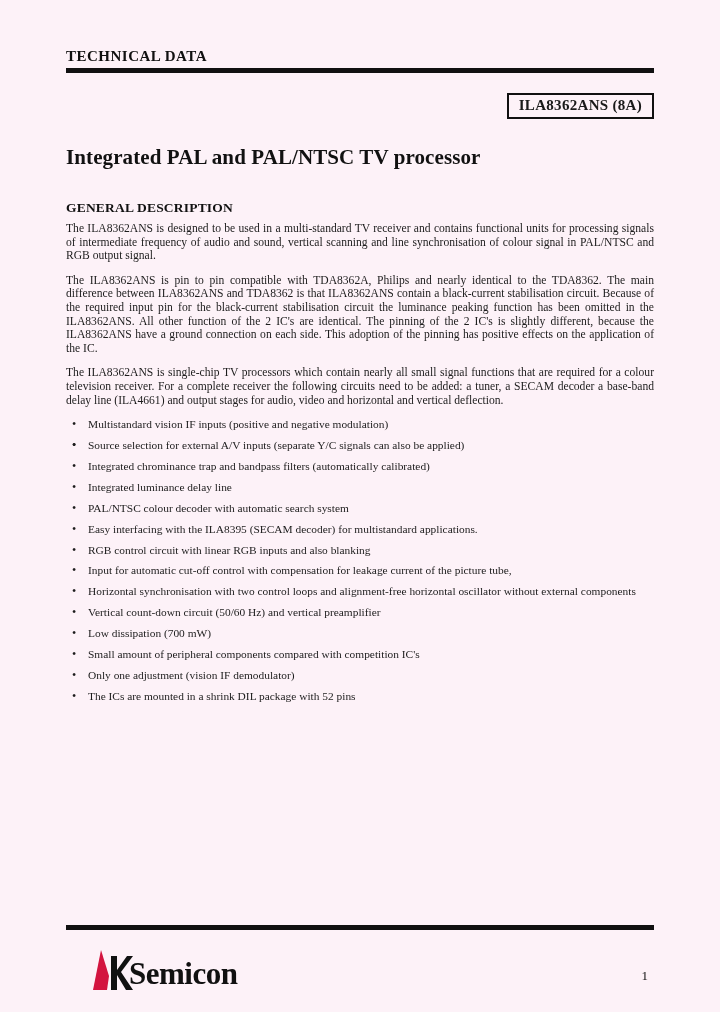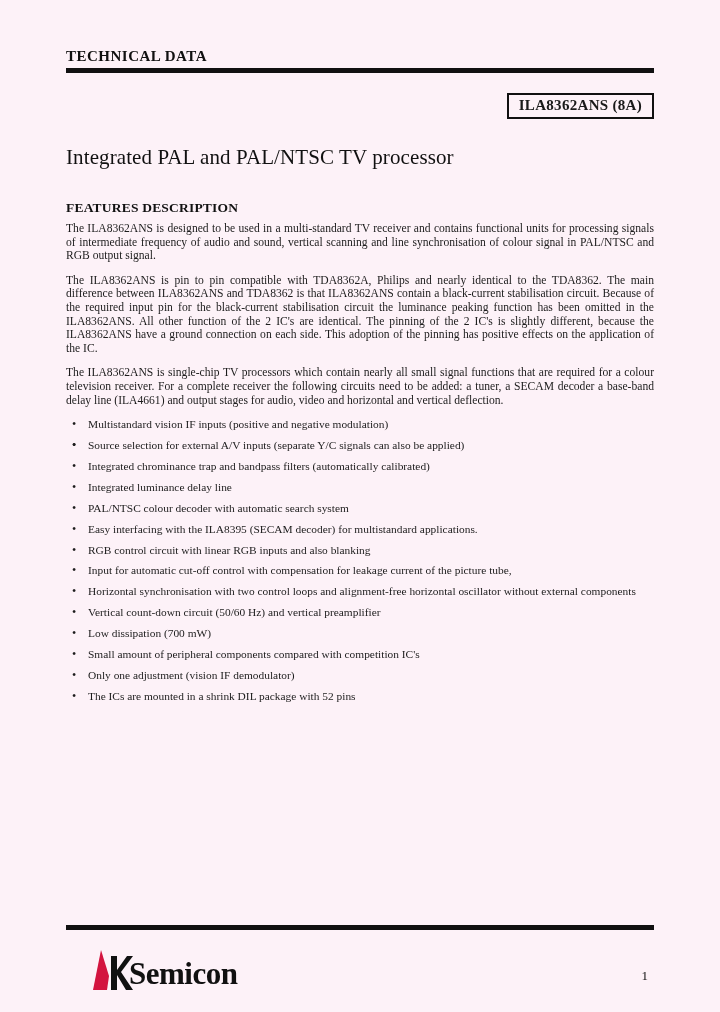--- a/index.html
+++ b/index.html
@@ -42,21 +42,21 @@
   .partno-box {
     border: 2px solid #111;
     padding: 2px 10px 3px 10px;
     font-weight: bold;
     font-size: 15px;
     letter-spacing: 0.3px;
     background: #fdf2f8;
   }
   h1.doc-title {
     font-size: 21px;
-    font-weight: normal;
+    font-weight: bold;
     margin: 26px 0 0 0;
     letter-spacing: 0.1px;
     color: #111;
   }
   h2.section-title {
     font-size: 13.5px;
     font-weight: bold;
     margin: 30px 0 6px 0;
     letter-spacing: 0.2px;
     color: #111;
@@ -145,21 +145,21 @@
 
   <div class="header-label">TECHNICAL DATA</div>
   <div class="rule-top"></div>
 
   <div class="partno-row">
     <div class="partno-box">ILA8362ANS (8A)</div>
   </div>
 
   <h1 class="doc-title">Integrated PAL and PAL/NTSC TV processor</h1>
 
-  <h2 class="section-title">FEATURES DESCRIPTION</h2>
+  <h2 class="section-title">GENERAL DESCRIPTION</h2>
   <p class="body-para">The ILA8362ANS is designed to be used in a multi-standard TV receiver and contains functional units for processing signals of intermediate frequency of audio and sound, vertical scanning and line synchronisation of colour signal in PAL/NTSC and RGB output signal.</p>
   <p class="body-para">The ILA8362ANS is pin to pin compatible  with TDA8362A, Philips and nearly identical to the TDA8362. The main difference between ILA8362ANS and TDA8362 is that ILA8362ANS contain a black-current stabilisation circuit. Because of the required input pin for the black-current stabilisation circuit the luminance peaking function has been omitted in the ILA8362ANS. All other function of the 2 IC's are identical. The pinning of the 2 IC's is slightly different, because the ILA8362ANS have a ground connection on each side. This adoption of the pinning has positive effects on the application of the IC.</p>
   <p class="body-para">The ILA8362ANS is single-chip TV processors which contain nearly all small signal functions that are required for a colour television receiver. For a complete receiver the following circuits need to be added: a tuner, a SECAM decoder a base-band delay line (ILA4661) and output stages for audio, video and horizontal and vertical deflection.</p>
 
   <ul class="features-list">
     <li><span class="bullet">•</span><span>Multistandard vision IF inputs (positive and negative modulation)</span></li>
     <li><span class="bullet">•</span></li>
     <li><span class="bullet">•</span><span>Source selection for external A/V inputs (separate Y/C signals can also be applied)</span></li>
     <li><span class="bullet">•</span><span>Integrated chrominance trap and bandpass filters (automatically calibrated)</span></li>
     <li><span class="bullet">•</span><span>Integrated luminance delay line</span></li>

